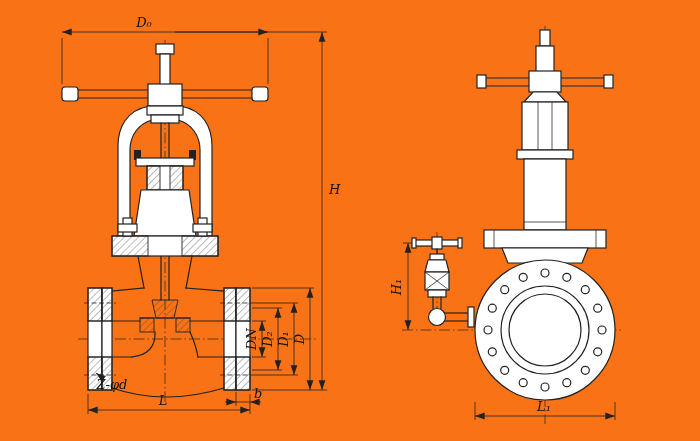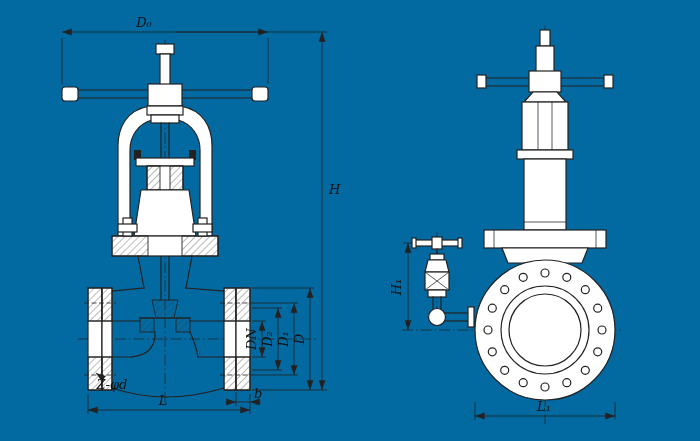--- a/index.html
+++ b/index.html
@@ -1,16 +1,16 @@
 <!DOCTYPE html>
 <html><head>
 <meta charset="utf-8">
 <style>
   html,body{margin:0;padding:0;background:#fff;}
-  .canvas{width:700px;height:441px;background:#0369a1;position:relative;overflow:hidden;}
+  .canvas{width:700px;height:441px;background:#f97316;position:relative;overflow:hidden;}
   .lbl{font-family:"DejaVu Serif","Liberation Serif",serif;font-style:italic;font-size:13px;fill:#111;}
   .s{stroke:#222;stroke-width:1.2;fill:none;stroke-linecap:square;}
   .sf{stroke:#222;stroke-width:1.2;fill:#fff;}
   .sh{stroke:#222;stroke-width:0.9;fill:url(#hatch);}
   .thin{stroke:#222;stroke-width:0.75;fill:none;}
   .dim{stroke:#222;stroke-width:0.8;fill:none;}
   .cl{stroke:#222;stroke-width:0.7;fill:none;stroke-dasharray:11 3 1.5 3;}
   .dash{stroke:#222;stroke-width:0.8;fill:none;stroke-dasharray:5 2.5;}
   .dark{fill:#222;stroke:none;}
 </style>

